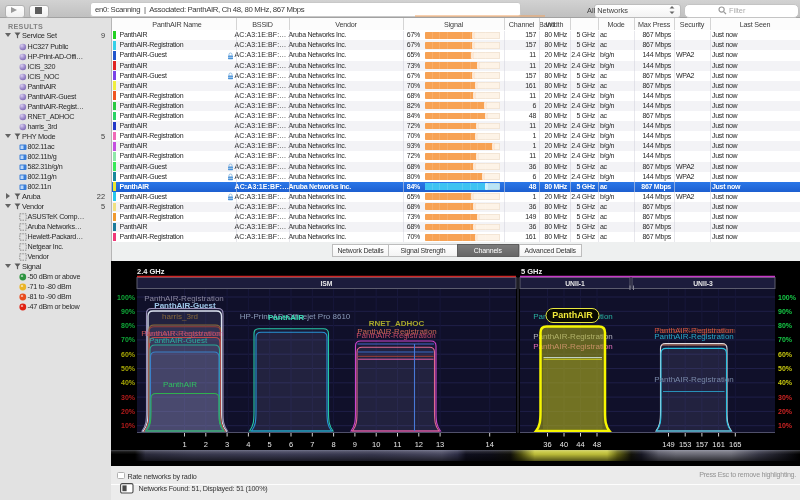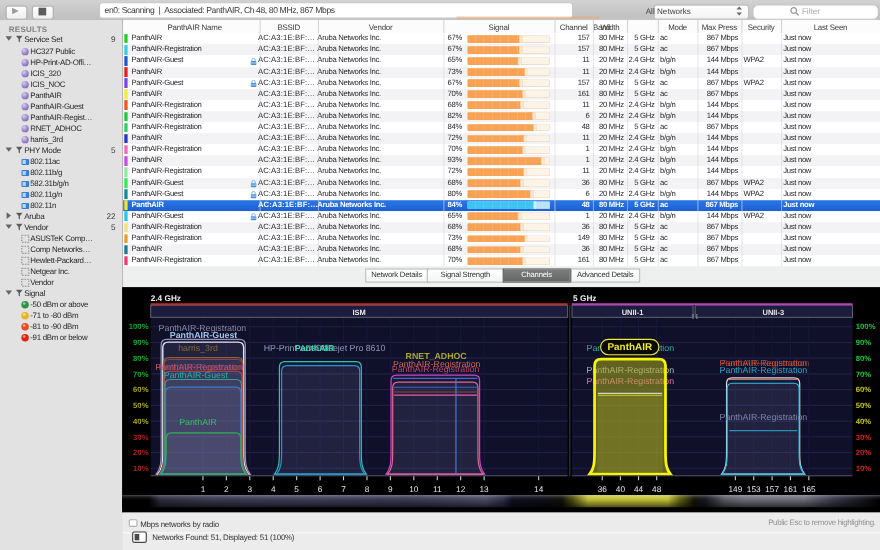--- a/index.html
+++ b/index.html
@@ -180,21 +180,21 @@
   </svg>
 <div class="abs" style="left:22px;top:201.9px;font-size:7.4px;letter-spacing:-0.28px;color:#282828;">Vendor</div>
 <div class="abs" style="left:85px;top:201.9px;width:20px;text-align:right;font-size:7.4px;color:#3a3a3a;">5</div>
 <svg class="abs" style="left:19px;top:212.9px;" width="8" height="8">
     <rect x="0.8" y="0.8" width="6.4" height="6.4" fill="none" stroke="#8a8a8a" stroke-width="1" stroke-dasharray="1.5 1"></rect>
   </svg>
 <div class="abs" style="left:27.5px;top:211.9px;font-size:7.2px;letter-spacing:-0.28px;color:#282828;">ASUSTeK Comp…</div>
 <svg class="abs" style="left:19px;top:222.9px;" width="8" height="8">
     <rect x="0.8" y="0.8" width="6.4" height="6.4" fill="none" stroke="#8a8a8a" stroke-width="1" stroke-dasharray="1.5 1"></rect>
   </svg>
-<div class="abs" style="left:27.5px;top:221.9px;font-size:7.2px;letter-spacing:-0.28px;color:#282828;">Comp Networks…</div>
+<div class="abs" style="left:27.5px;top:221.9px;font-size:7.2px;letter-spacing:-0.28px;color:#282828;">Aruba Networks…</div>
 <svg class="abs" style="left:19px;top:232.9px;" width="8" height="8">
     <rect x="0.8" y="0.8" width="6.4" height="6.4" fill="none" stroke="#8a8a8a" stroke-width="1" stroke-dasharray="1.5 1"></rect>
   </svg>
 <div class="abs" style="left:27.5px;top:231.9px;font-size:7.2px;letter-spacing:-0.28px;color:#282828;">Hewlett-Packard…</div>
 <svg class="abs" style="left:19px;top:242.9px;" width="8" height="8">
     <rect x="0.8" y="0.8" width="6.4" height="6.4" fill="none" stroke="#8a8a8a" stroke-width="1" stroke-dasharray="1.5 1"></rect>
   </svg>
 <div class="abs" style="left:27.5px;top:241.9px;font-size:7.2px;letter-spacing:-0.28px;color:#282828;">Netgear Inc.</div>
 <svg class="abs" style="left:19px;top:252.89999999999998px;" width="8" height="8">
     <rect x="0.8" y="0.8" width="6.4" height="6.4" fill="none" stroke="#8a8a8a" stroke-width="1" stroke-dasharray="1.5 1"></rect>
@@ -217,21 +217,21 @@
 <div class="abs" style="left:27.5px;top:282.1px;font-size:7.2px;letter-spacing:-0.28px;color:#282828;">-71 to -80 dBm</div>
 <svg class="abs" style="left:19px;top:293.0px;" width="8" height="8">
     <circle cx="3.8" cy="4" r="3.4" fill="#e84b1e"></circle>
     <circle cx="3" cy="2.9" r="1.2" fill="rgba(255,255,255,0.55)"></circle>
   </svg>
 <div class="abs" style="left:27.5px;top:292.0px;font-size:7.2px;letter-spacing:-0.28px;color:#282828;">-81 to -90 dBm</div>
 <svg class="abs" style="left:19px;top:302.9px;" width="8" height="8">
     <circle cx="3.8" cy="4" r="3.4" fill="#e02213"></circle>
     <circle cx="3" cy="2.9" r="1.2" fill="rgba(255,255,255,0.55)"></circle>
   </svg>
-<div class="abs" style="left:27.5px;top:301.9px;font-size:7.2px;letter-spacing:-0.28px;color:#282828;">-91 dBm or below</div>
+<div class="abs" style="left:27.5px;top:301.9px;font-size:7.2px;letter-spacing:-0.28px;color:#282828;">-47 dBm or below</div>
 <div class="abs" style="left:112px;top:18px;width:688px;height:12.2px;background:#fcfcfc;border-bottom:1px solid #c8c8c8;"></div>
 <div class="abs" style="left:132px;top:19.5px;width:90px;text-align:center;font-size:7.2px;letter-spacing:-0.2px;color:#3c3c3c;">PanthAIR Name</div>
 <div class="abs" style="left:217.5px;top:19.5px;width:90px;text-align:center;font-size:7.2px;letter-spacing:-0.2px;color:#3c3c3c;">BSSID</div>
 <div class="abs" style="left:301px;top:19.5px;width:90px;text-align:center;font-size:7.2px;letter-spacing:-0.2px;color:#3c3c3c;">Vendor</div>
 <div class="abs" style="left:408.5px;top:19.5px;width:90px;text-align:center;font-size:7.2px;letter-spacing:-0.2px;color:#3c3c3c;">Signal</div>
 <div class="abs" style="left:476.5px;top:19.5px;width:90px;text-align:center;font-size:7.2px;letter-spacing:-0.2px;color:#3c3c3c;">Channel</div>
 <div class="abs" style="left:509.5px;top:19.5px;width:90px;text-align:center;font-size:7.2px;letter-spacing:-0.2px;color:#3c3c3c;">Width</div>
 <div class="abs" style="left:539px;top:19.5px;width:90px;text-align:left;font-size:7.2px;letter-spacing:-0.2px;color:#3c3c3c;">Band</div>
 <div class="abs" style="left:571px;top:19.5px;width:90px;text-align:center;font-size:7.2px;letter-spacing:-0.2px;color:#3c3c3c;">Mode</div>
 <div class="abs" style="left:609px;top:19.5px;width:90px;text-align:center;font-size:7.2px;letter-spacing:-0.2px;color:#3c3c3c;">Max Press</div>
@@ -853,19 +853,19 @@
 <div class="abs" style="left:111px;top:450px;width:689px;height:11px;
 background:linear-gradient(90deg,
  #000 0%, #000 3.5%, #2e2e40 5%, #3c3c52 12%, #40405a 25%, #3c3c54 38%, #46465e 44%,
  #4e4e66 48%, #30304a 50.3%, #101020 51.5%, #0e0e1a 55%, #10100a 58%, #52520f 59.5%,
  #c8c83c 61.5%, #c8c83c 72%, #6a6a14 73.5%, #14140a 75.5%, #181826 77%, #5e5e6c 79.5%,
  #72727e 82%, #72727e 90%, #3a3a4a 94%, #14141c 98%, #000 100%);"></div>
 <div class="abs" style="left:111px;top:450px;width:689px;height:11px;
 background:linear-gradient(180deg, rgba(225,230,250,0.32) 0%, rgba(255,255,255,0.10) 16%, rgba(0,0,0,0.08) 40%, rgba(0,0,0,0.38) 75%, rgba(0,0,0,0.6) 100%);"></div>
 <div class="abs" style="left:111px;top:466px;width:689px;height:18px;background:#ebebeb;border-bottom:1px solid #fdfdfd;"></div>
 <div class="abs" style="left:117px;top:471.5px;width:5.8px;height:5.8px;background:#fff;border:1px solid #b0b0b0;border-radius:1.5px;"></div>
-<div class="abs" style="left:127.5px;top:472px;font-size:7.2px;letter-spacing:-0.2px;color:#333;">Mbps networks by radio</div>
-<div class="abs" style="left:600px;top:470px;width:196px;text-align:right;font-size:7.2px;letter-spacing:-0.3px;color:#939393;">Public Esc to remove highlighting.</div>
+<div class="abs" style="left:127.5px;top:472px;font-size:7.2px;letter-spacing:-0.2px;color:#333;">Rate networks by radio</div>
+<div class="abs" style="left:600px;top:470px;width:196px;text-align:right;font-size:7.2px;letter-spacing:-0.3px;color:#939393;">Press Esc to remove highlighting.</div>
 <div class="abs" style="left:111px;top:485px;width:689px;height:15px;background:#ececec;"></div>
 <svg class="abs" style="left:120px;top:483px;" width="14" height="11">
     <rect x="0.6" y="0.6" width="12.4" height="9.4" rx="1.5" fill="#fff" stroke="#4a4a4a" stroke-width="1.1"></rect>
     <rect x="2.4" y="2.4" width="4.2" height="5.8" fill="#4a4a4a"></rect>
   </svg>
 <div class="abs" style="left:138.5px;top:484px;font-size:7.2px;letter-spacing:-0.2px;color:#333;">Networks Found: 51, Displayed: 51 (100%)</div>
 </body></html>

